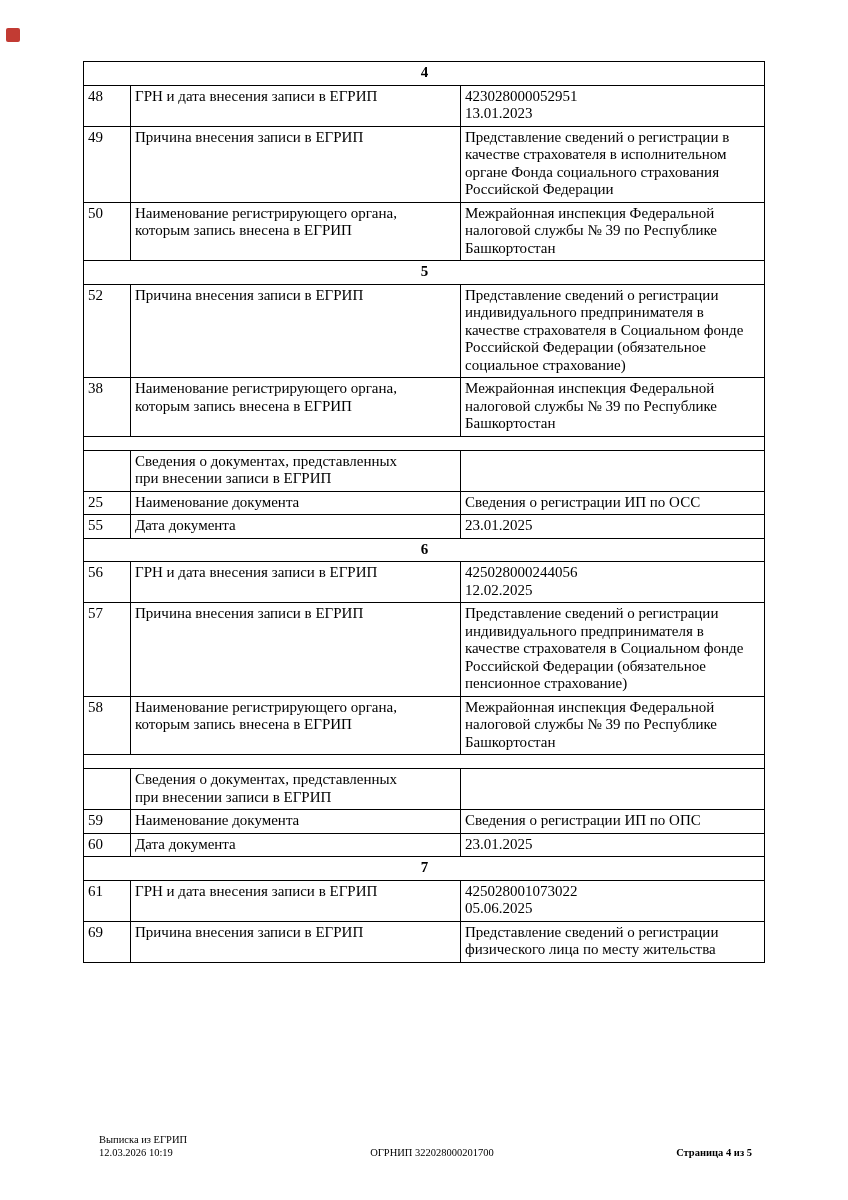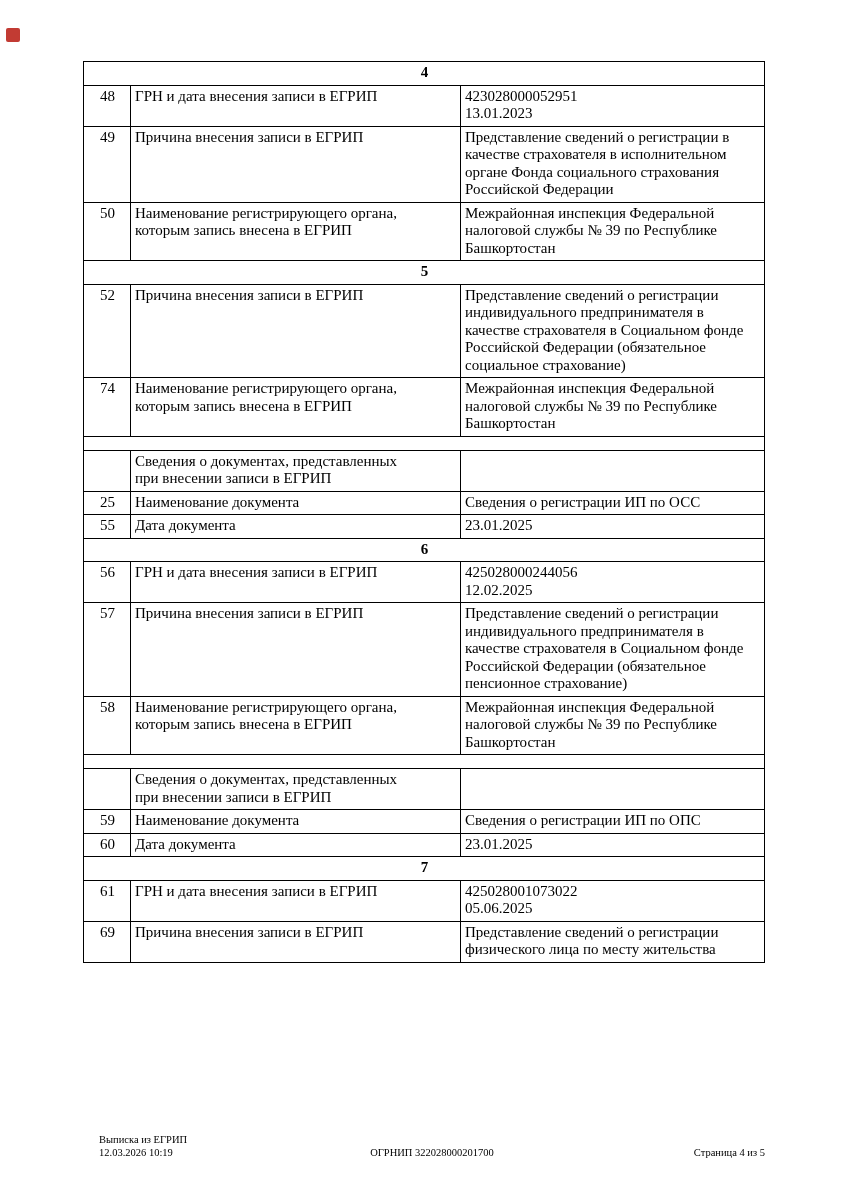--- a/index.html
+++ b/index.html
@@ -31,34 +31,34 @@
   }
   table.egrip td {
     border: 1px solid #000000;
     font-size: 15px;
     line-height: 17.5px;
     vertical-align: top;
     padding: 2px 3px 3px 4px;
     white-space: pre-line;
     overflow: hidden;
   }
-  td.col-num   { text-align: center; padding-left: 1px; padding-right: 1px; }
+  td.col-num   { padding-left: 1px; padding-right: 1px; }
   td.section   { text-align: center; font-weight: bold; padding: 2px 0 3px 0; white-space: normal; }
   tr.spacer td { height: 13px; padding: 0; }
   .footer {
     position: absolute;
     left: 0;
     top: 1133px;
     width: 848px;
     font-size: 10.5px;
     line-height: 13px;
   }
   .footer-left   { position: absolute; left: 99px; top: 0; }
   .footer-center { position: absolute; left: 0; top: 13px; width: 848px; text-align: center; padding-left: 8px; }
-  .footer-right  { position: absolute; right: 83px; top: 13px; text-align: right; }
+  .footer-right  { position: absolute; right: 96px; top: 13px; text-align: right; font-weight: bold; }
 </style>
 </head>
 <body>
 
 <div class="page">
 
   <div class="red-marker" style="background: rgb(194, 59, 51);"></div>
 
   <table class="egrip">
     <colgroup>
@@ -98,21 +98,21 @@
       <tr>
         <td class="col-num">52</td>
         <td>Причина внесения записи в ЕГРИП</td>
         <td>Представление сведений о регистрации
 индивидуального предпринимателя в
 качестве страхователя в Социальном фонде
 Российской Федерации (обязательное
 социальное страхование)</td>
       </tr>
       <tr>
-        <td class="col-num">74</td>
+        <td class="col-num">38</td>
         <td>Наименование регистрирующего органа,
 которым запись внесена в ЕГРИП</td>
         <td>Межрайонная инспекция Федеральной
 налоговой службы № 39 по Республике
 Башкортостан</td>
       </tr>
       <tr class="spacer">
         <td colspan="3"></td>
       </tr>
       <tr>

